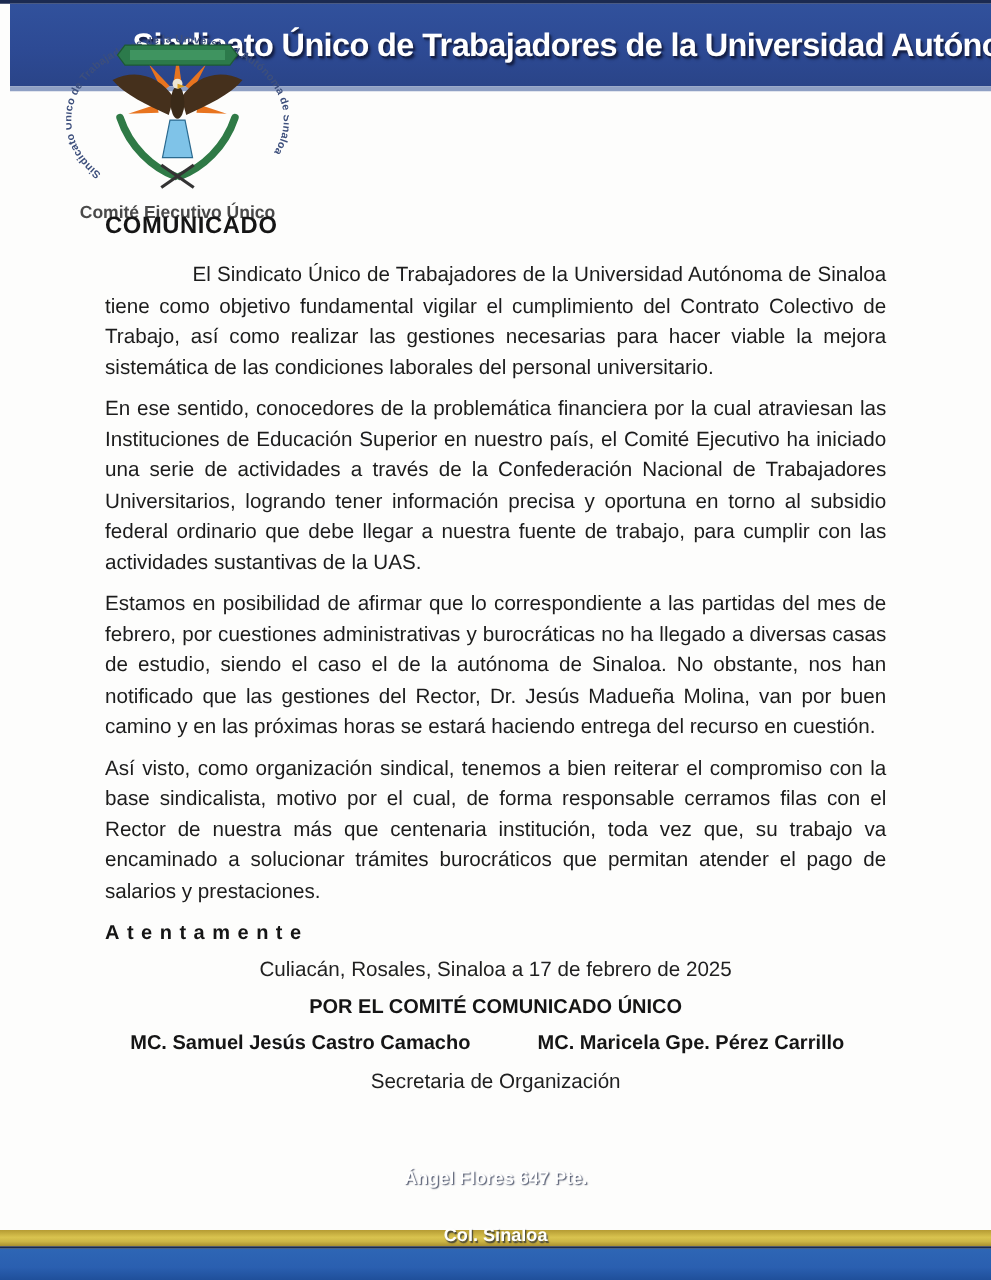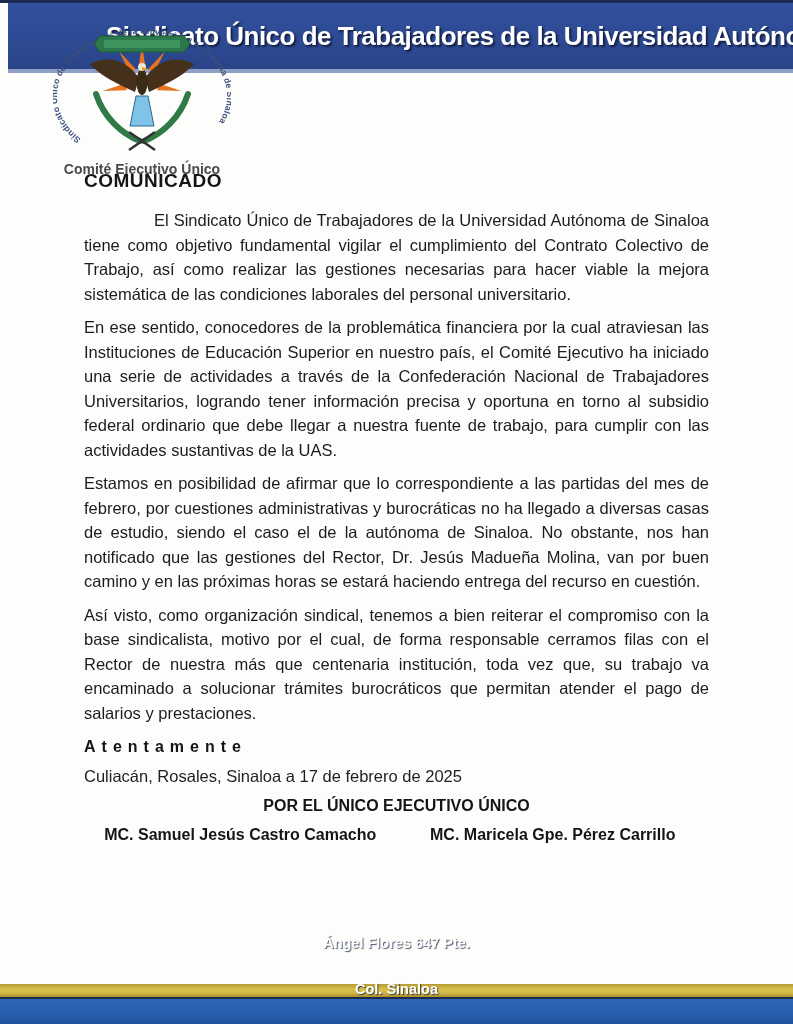--- a/index.html
+++ b/index.html
@@ -68,20 +68,21 @@
   .salutation {
     margin-top:13px;
     text-align:left;
     font-weight:bold;
     font-size:16px;
     letter-spacing:6px;
     color:#151515;
   }
   .dateline {
     margin-top:11px;
+    text-align:center;
     font-size:16.5px;
   }
   .committee-line {
     margin-top:11px;
     text-align:center;
     font-size:16px; font-weight:bold;
     color:#151515;
   }
   .sign-row { display:flex; margin-top:11px; }
   .sign-col { flex:1; text-align:center; }
@@ -174,27 +175,28 @@
 
     <p class="para first">El Sindicato Único de Trabajadores de la Universidad Autónoma de Sinaloa tiene como objetivo fundamental vigilar el cumplimiento del Contrato Colectivo de Trabajo, así como realizar las gestiones necesarias para hacer viable la mejora sistemática de las condiciones laborales del personal universitario.</p>
     <p class="para">En ese sentido, conocedores de la problemática financiera por la cual atraviesan las Instituciones de Educación Superior en nuestro país, el Comité Ejecutivo ha iniciado una serie de actividades a través de la Confederación Nacional de Trabajadores Universitarios, logrando tener información precisa y oportuna en torno al subsidio federal ordinario que debe llegar a nuestra fuente de trabajo, para cumplir con las actividades sustantivas de la UAS.</p>
     <p class="para">Estamos en posibilidad de afirmar que lo correspondiente a las partidas del mes de febrero, por cuestiones administrativas y burocráticas no ha llegado a diversas casas de estudio, siendo el caso el de la autónoma de Sinaloa. No obstante, nos han notificado que las gestiones del Rector, Dr. Jesús Madueña Molina, van por buen camino y en las próximas horas se estará haciendo entrega del recurso en cuestión.</p>
     <p class="para">Así visto, como organización sindical, tenemos a bien reiterar el compromiso con la base sindicalista, motivo por el cual, de forma responsable cerramos filas con el Rector de nuestra más que centenaria institución, toda vez que, su trabajo va encaminado a solucionar trámites burocráticos que permitan atender el pago de salarios y prestaciones.</p>
 
     <div class="salutation">Atentamente</div>
 
     <div class="dateline">Culiacán, Rosales, Sinaloa a 17 de febrero de 2025</div>
 
-    <div class="committee-line">POR EL ÚNICO EJECUTIVO ÚNICO</div>
+    <div class="committee-line">POR EL COMITÉ COMUNICADO ÚNICO</div>
 
     <div class="sign-row">
       <div class="sign-col sign-name">MC. Samuel Jesús Castro Camacho</div>
       <div class="sign-col sign-name">MC. Maricela Gpe. Pérez Carrillo</div>
     </div>
     <div class="sign-title-row">
+      <div class="sign-title">Secretaria de Organización</div>
     </div>
   </div>
 
   <div class="footer-gold"></div>
   <div class="footer-sep"></div>
   <div class="footer-bar">
     <span>Ángel Flores  647 Pte.</span>
     <span>Col. Sinaloa</span>
     <span>C.P. 80000</span>
     <span>Tels: 7132640 y 7162395</span>

